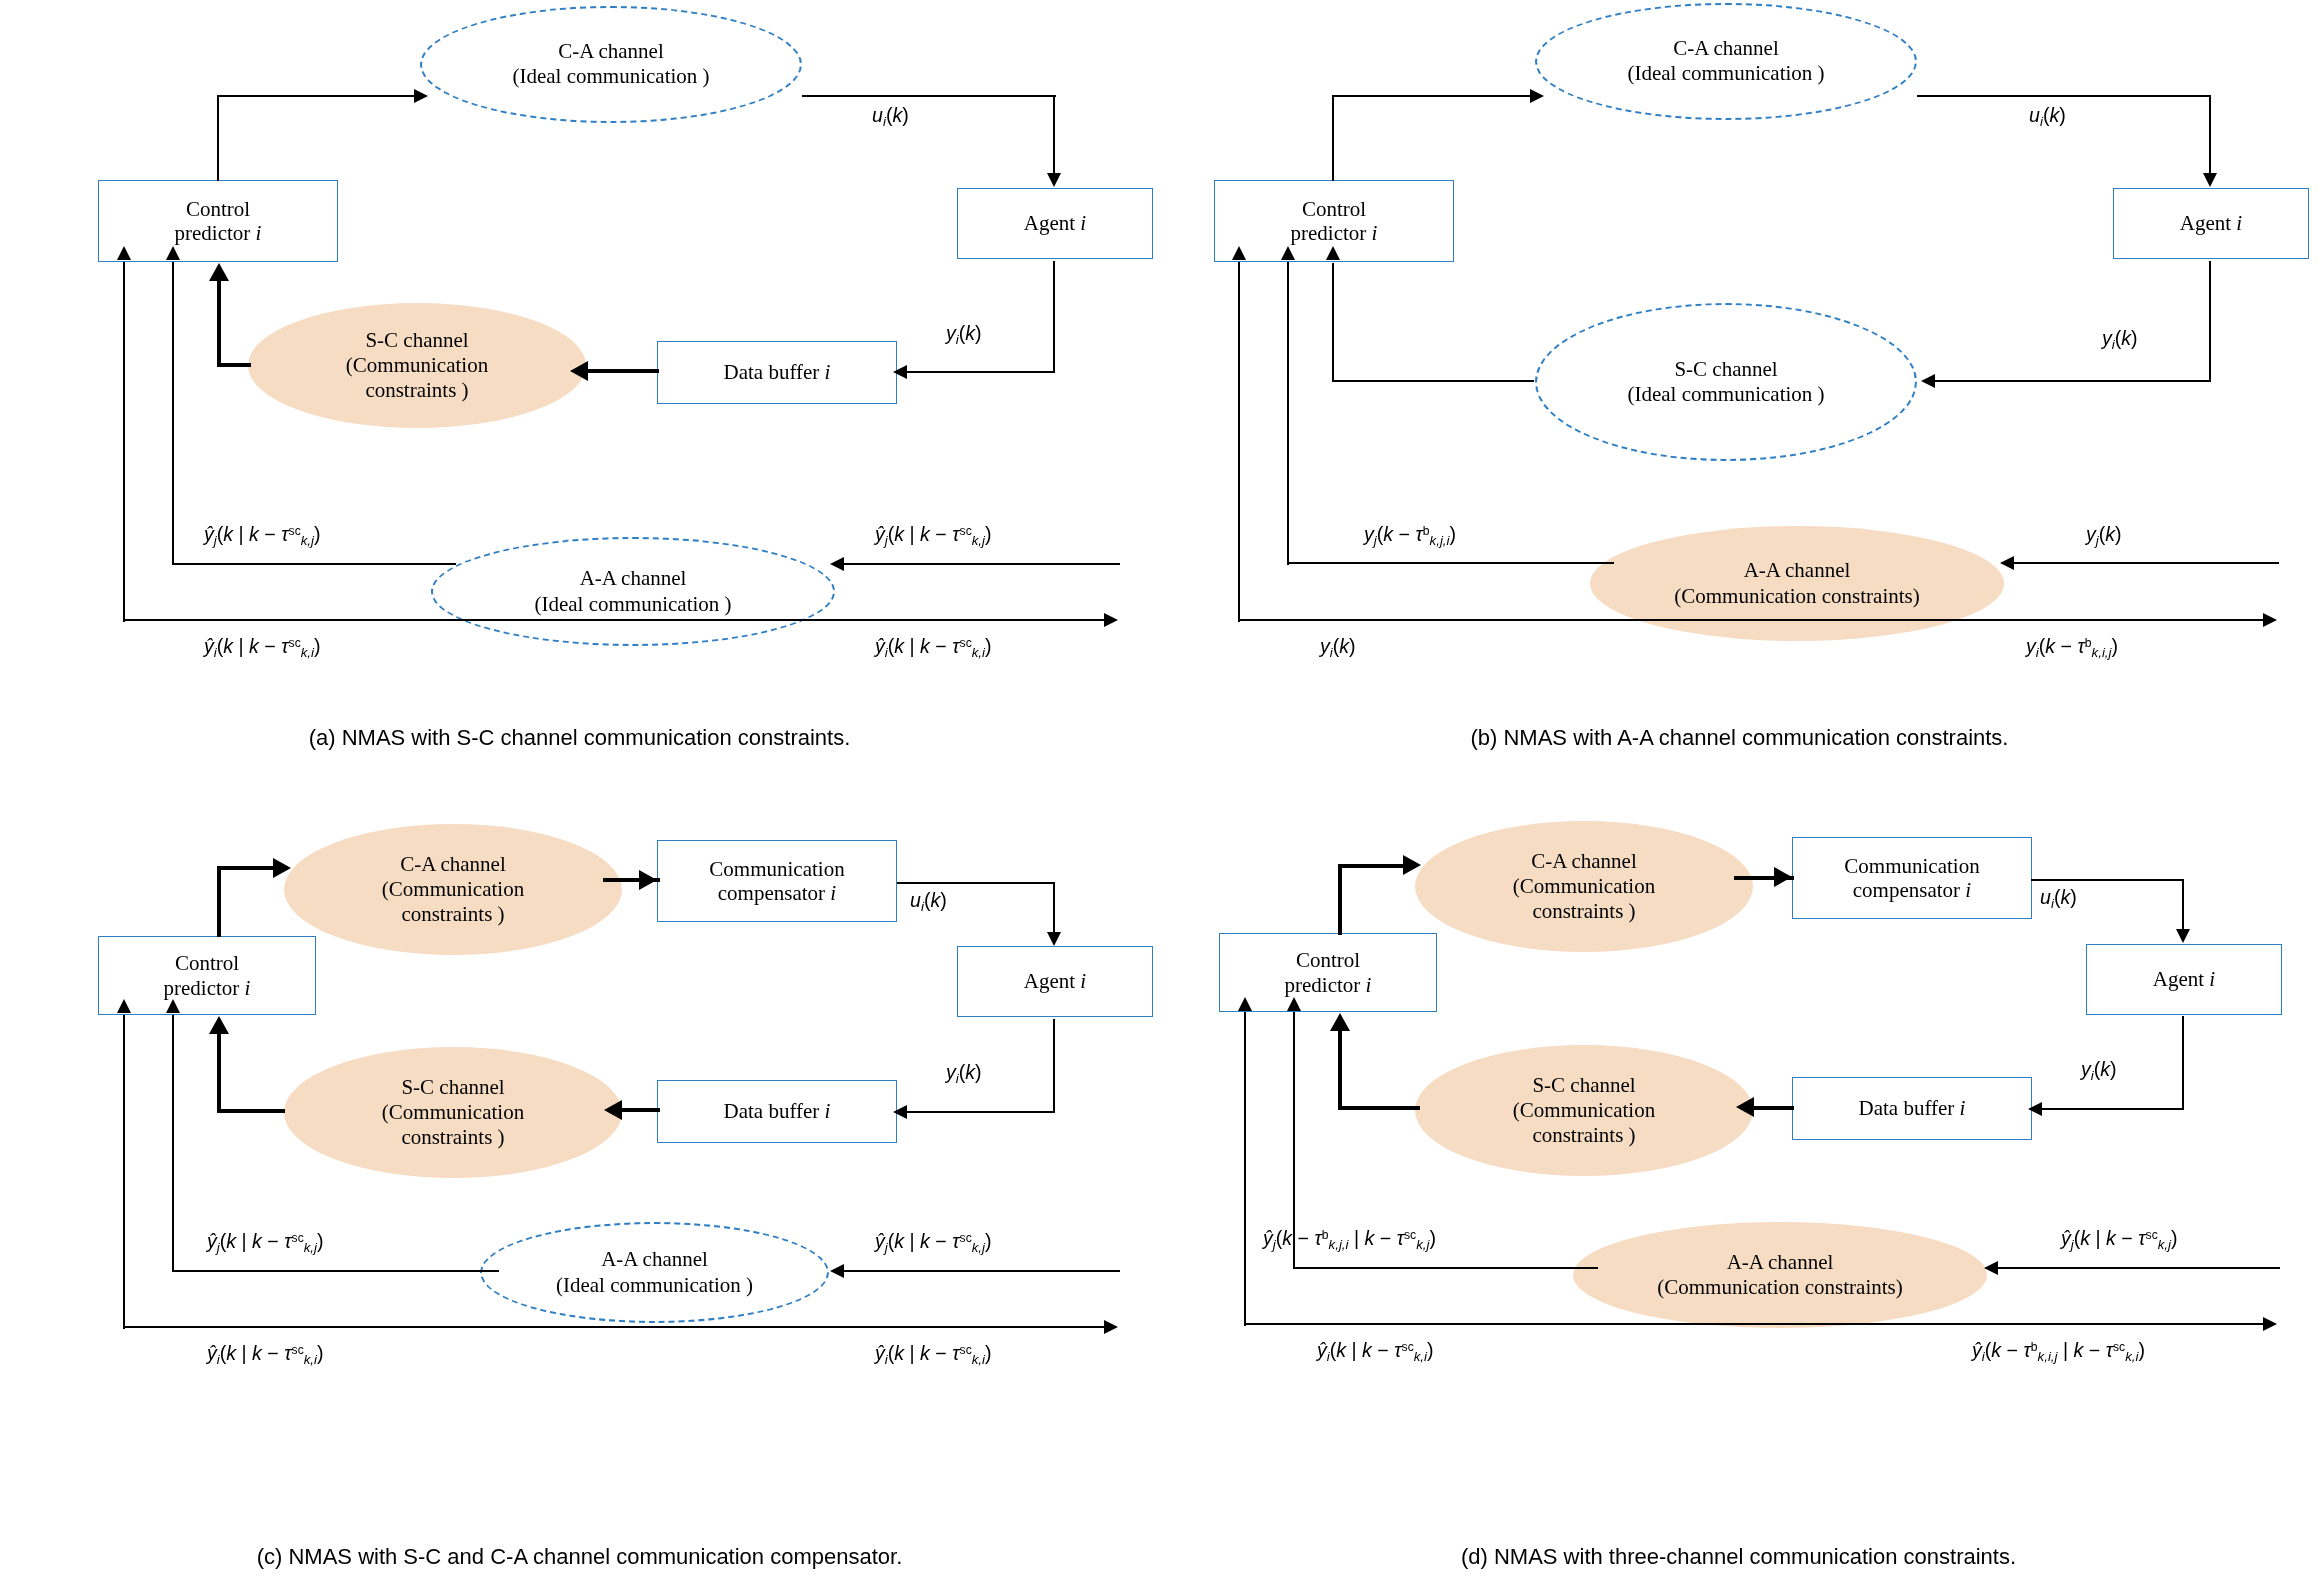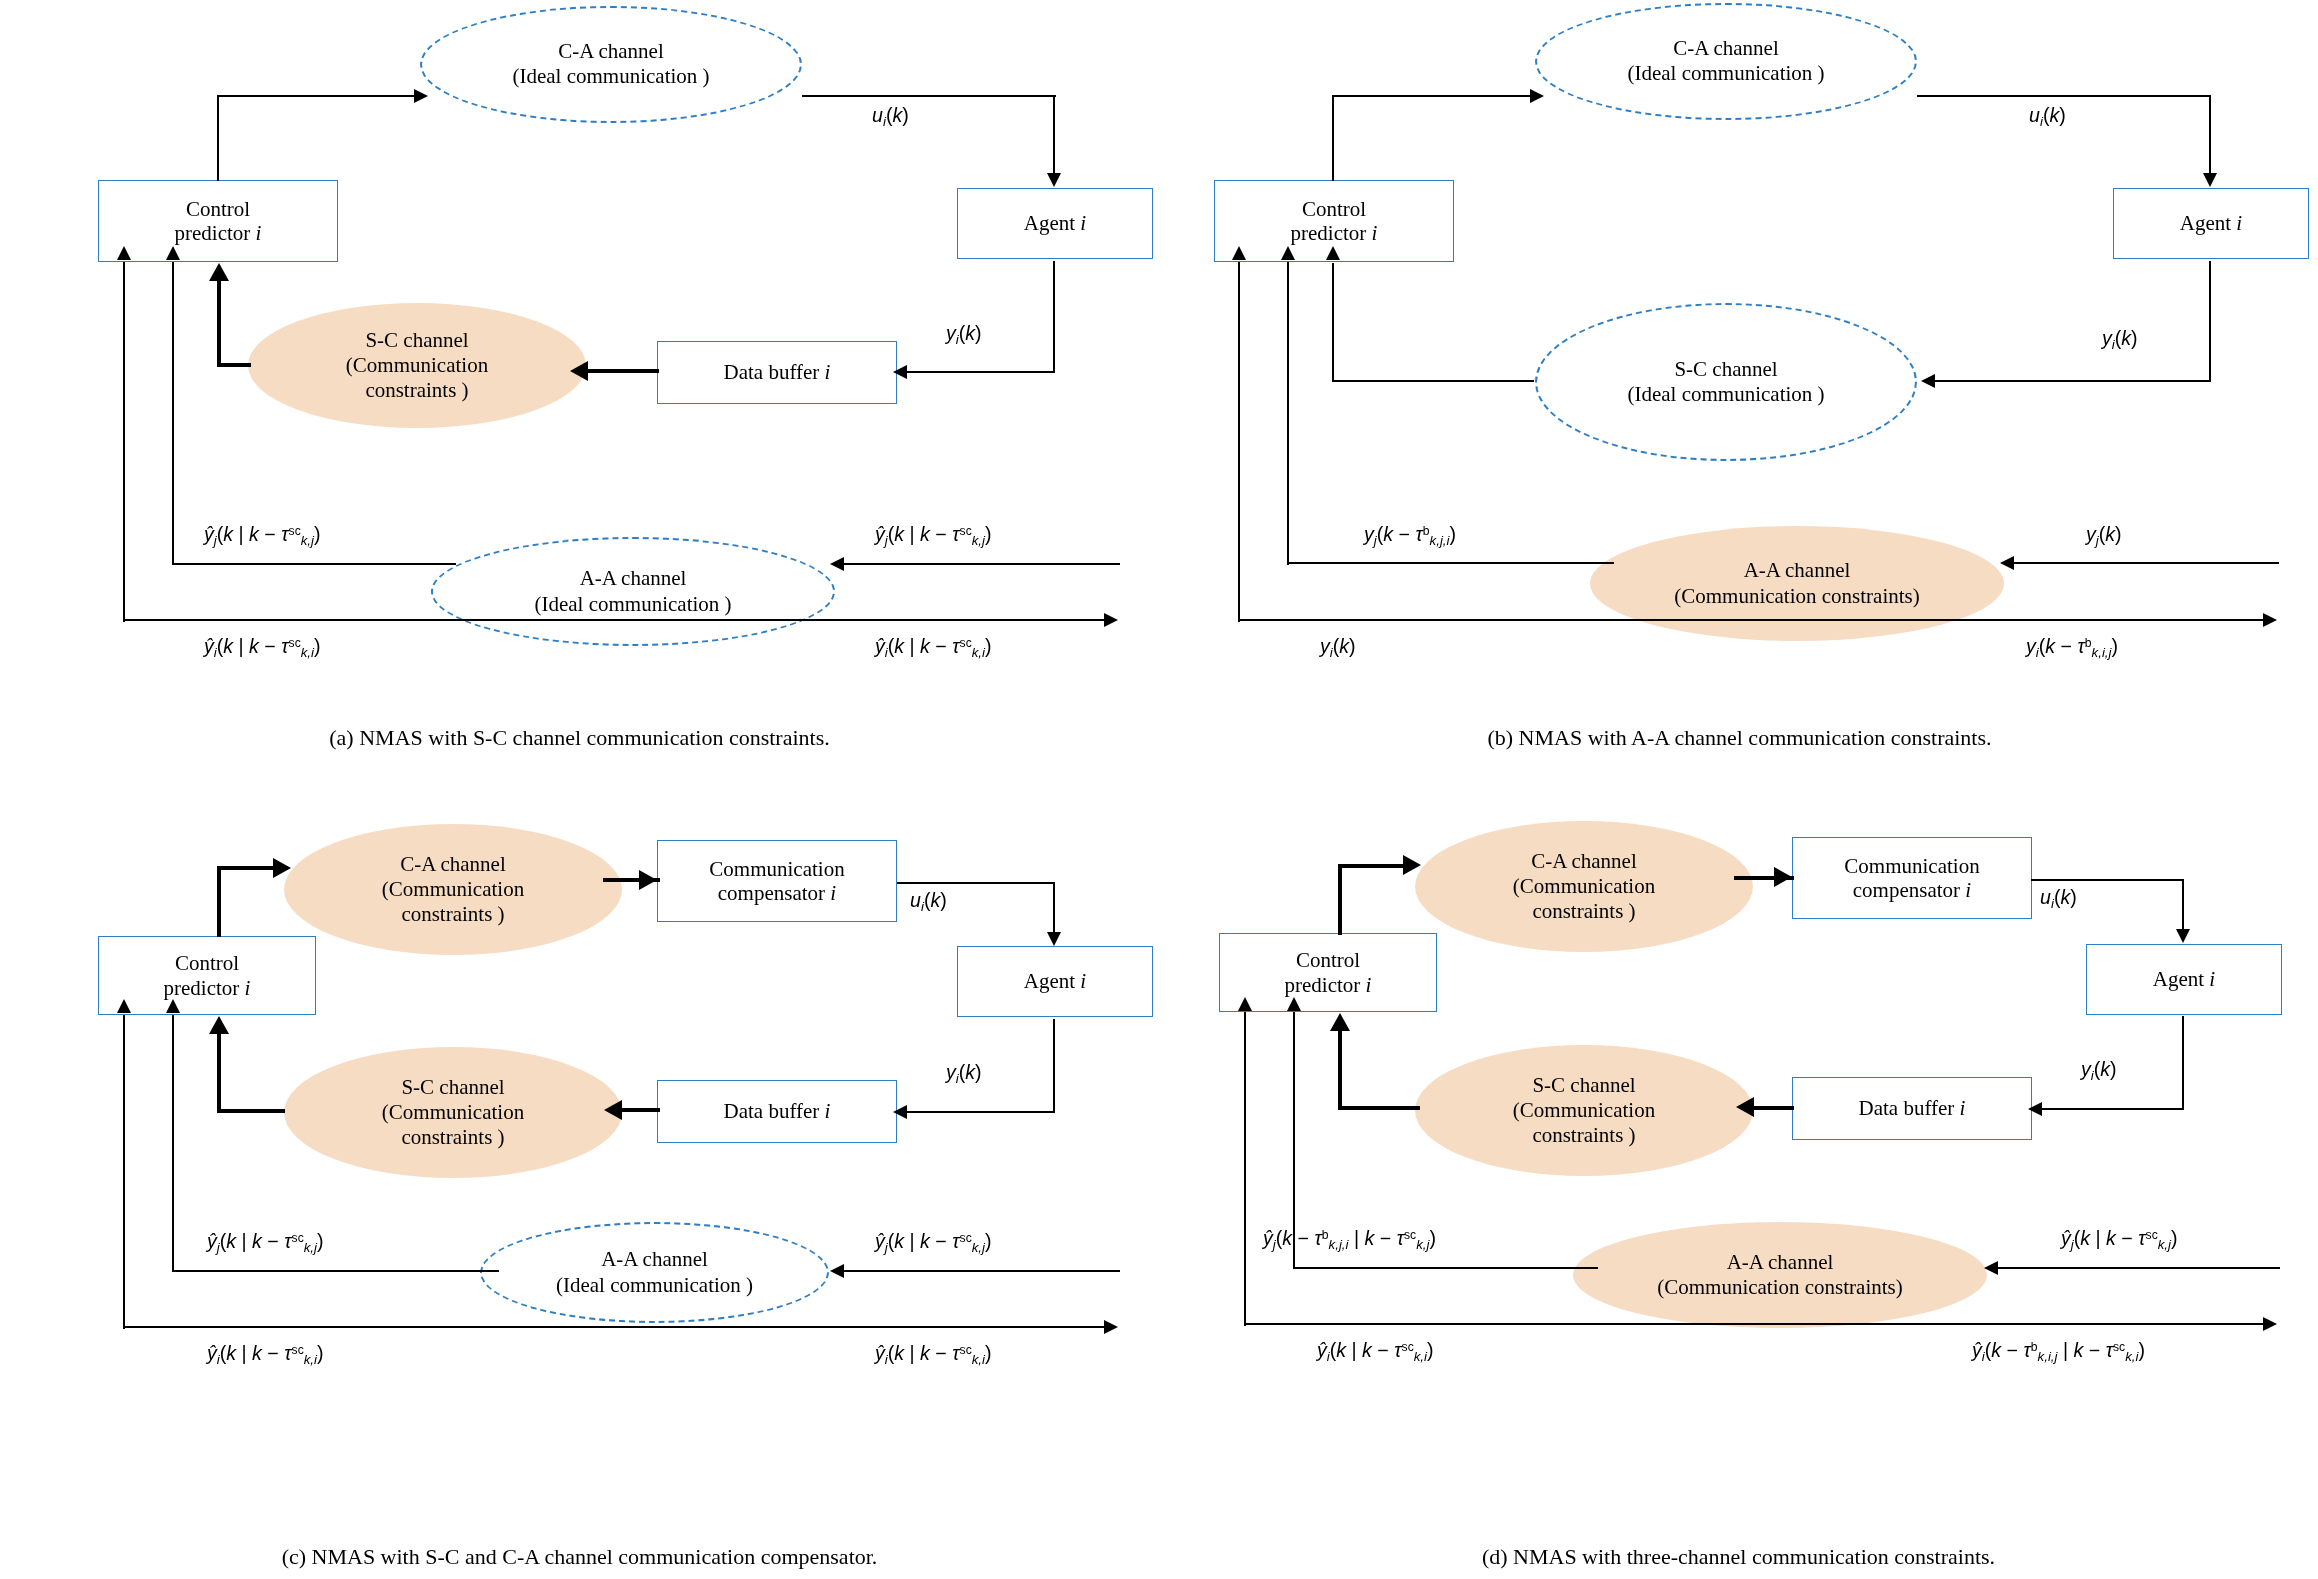--- a/index.html
+++ b/index.html
@@ -1,19 +1,19 @@
 <!DOCTYPE html>
 <html style="font-size:8.7px"><head>
 <meta charset="utf-8">
 <style>
   html,body{margin:0;padding:0;background:#ffffff;}
   body{font-family:"Liberation Serif", serif; color:#000;}
   #page{position:relative;width:2319px;height:1580px;background:#fff;overflow:hidden;}
   .panel{position:absolute;}
-  .caption{position:absolute;text-align:center;font-size:22px;font-family:Liberation Serif, serif;white-space:nowrap;}
+  .caption{position:absolute;text-align:center;font-size:22px;font-family:Liberation Sans, sans-serif;white-space:nowrap;}
   .box{position:absolute;border:1.6px solid #2d7ec4;background:#fff;display:flex;align-items:center;justify-content:center;text-align:center;font-size:21px;line-height:1.15;box-sizing:border-box;}
   .ellipse{position:absolute;display:flex;align-items:center;justify-content:center;text-align:center;font-size:21px;line-height:1.2;border-radius:50%;box-sizing:border-box;}
   .ell-dashed{border:2.2px dashed #2d7ec4;background:#fff;}
   .ell-filled{background:#f7dcc4;border:none;}
   .lbl{position:absolute;font-size:19.6px;white-space:nowrap;font-family:Liberation Sans, sans-serif;}
   .ln{position:absolute;background:#000;}
   .h{height:2.2px;}
   .v{width:2.2px;}
   .hb{height:4.4px;background:#000;}
   .vb{width:4.4px;background:#000;}

